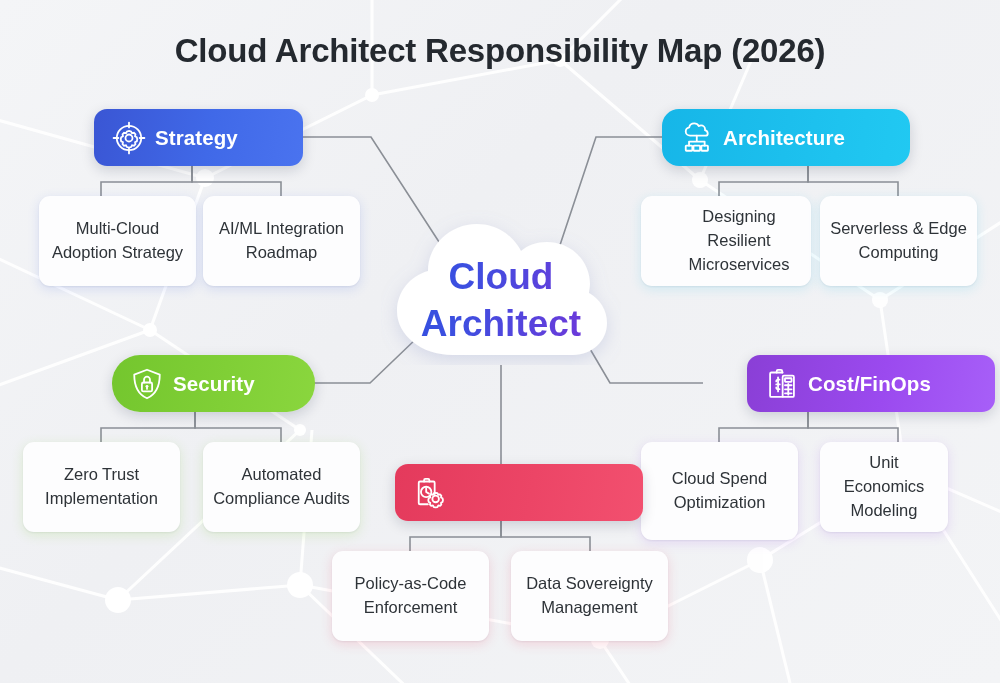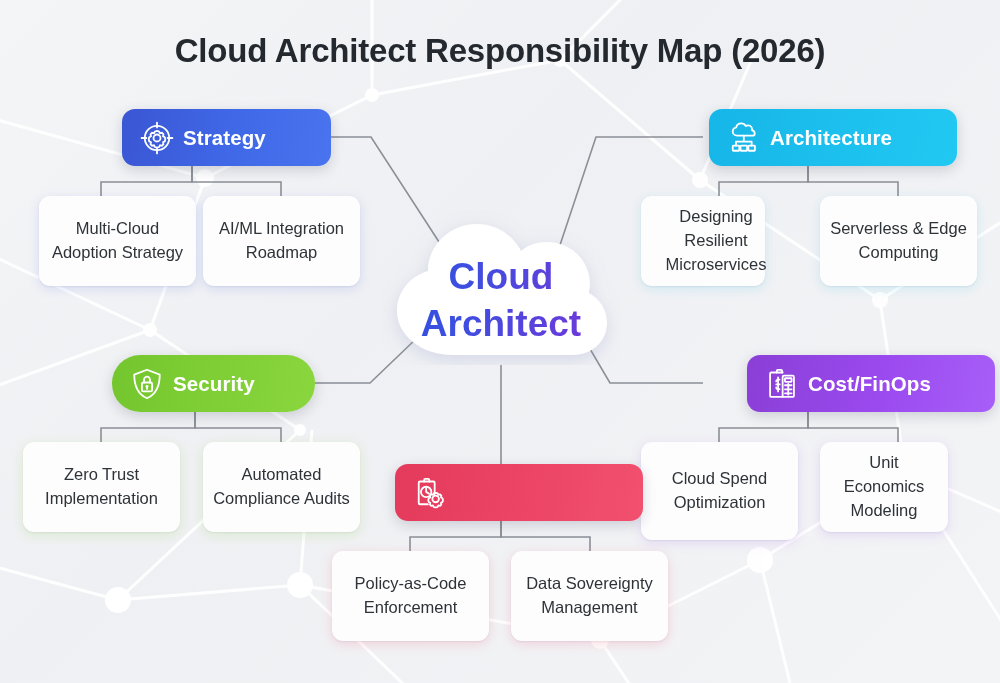--- a/index.html
+++ b/index.html
@@ -199,55 +199,55 @@
           C226,136 211,150 192,150
           Z"></path>
       </g>
     </svg>
     <div class="cloud-label">
       <span>Cloud</span><br>
       <span>Architect</span>
     </div>
   </div>
 
-  <div class="pill strategy" style="left:122px;top:109px;width:173px;">
+  <div class="pill strategy" style="left:94px;top:109px;width:173px;">
     <span class="ico">
       <svg viewBox="0 0 32 32" fill="none" stroke="#ffffff" stroke-width="1.7" stroke-linecap="round">
         <circle cx="16" cy="16" r="11.5"></circle>
         <line x1="16" y1="1.5" x2="16" y2="6"></line>
         <line x1="16" y1="26" x2="16" y2="30.5"></line>
         <line x1="1.5" y1="16" x2="6" y2="16"></line>
         <line x1="26" y1="16" x2="30.5" y2="16"></line>
         <circle cx="16" cy="16" r="3.3"></circle>
         <path d="M16 9.4 l1.9 .45 .95 1.65 1.85 -.35 1.35 1.35 -.35 1.85 1.65 .95 .45 1.9 -.45 1.9 -1.65 .95 .35 1.85 -1.35 1.35 -1.85 -.35 -.95 1.65 -1.9 .45 -1.9 -.45 -.95 -1.65 -1.85 .35 -1.35 -1.35 .35 -1.85 -1.65 -.95 -.45 -1.9 .45 -1.9 1.65 -.95 -.35 -1.85 1.35 -1.35 1.85 .35 .95 -1.65 z"></path>
       </svg>
     </span>
     <span class="pill-label">Strategy</span>
   </div>
   <div class="card sh-blue" style="left:23px;top:196px;width:157px;height:90px;margin-left:16px;">
     <span>Multi-Cloud Adoption Strategy</span>
   </div>
   <div class="card sh-blue" style="left:203px;top:196px;width:157px;height:90px;">
     <span>AI/ML Integration Roadmap</span>
   </div>
 
-  <div class="pill architecture" style="left:709px;top:109px;width:212px;">
+  <div class="pill architecture" style="left:662px;top:109px;width:212px;border-radius:17px;">
     <span class="ico">
       <svg viewBox="0 0 32 32" fill="none" stroke="#ffffff" stroke-width="1.7" stroke-linecap="round" stroke-linejoin="round">
         <path d="M9.5 13.8 C7.2 13.8 5.4 12.1 5.4 9.9 C5.4 8.0 6.8 6.4 8.7 6.0 C9.1 3.9 11.0 2.3 13.4 2.3 C15.3 2.3 16.9 3.3 17.7 4.8 C18.3 4.4 19.0 4.2 19.8 4.2 C21.9 4.2 23.6 5.9 23.6 8.0 C23.6 8.2 23.6 8.4 23.5 8.6 C25.0 9.0 26.1 10.3 26.1 11.9 C26.1 13.0 25.3 13.8 23.9 13.8 Z"></path>
         <line x1="15.8" y1="13.9" x2="15.8" y2="19"></line>
         <path d="M8.5 23.2 L8.5 19.4 L23.2 19.4 L23.2 23.2"></path>
         <rect x="5.4" y="23.2" width="6.2" height="4.8" rx="0.6"></rect>
         <rect x="12.7" y="23.2" width="6.2" height="4.8" rx="0.6"></rect>
         <rect x="20.1" y="23.2" width="6.2" height="4.8" rx="0.6"></rect>
       </svg>
     </span>
     <span class="pill-label">Architecture</span>
   </div>
-  <div class="card sh-cyan" style="left:641px;top:196px;width:124px;height:90px;padding-left:36px;">
+  <div class="card sh-cyan" style="left:641px;top:196px;width:170px;height:90px;padding-left:36px;">
     <span>Designing Resilient Microservices</span>
   </div>
   <div class="card sh-cyan" style="left:820px;top:196px;width:157px;height:90px;">
     <span>Serverless &amp; Edge Computing</span>
   </div>
 
   <div class="pill security" style="left:112px;top:355px;width:167px;">
     <span class="ico">
       <svg viewBox="0 0 32 32" fill="none" stroke="#ffffff" stroke-width="1.7" stroke-linecap="round" stroke-linejoin="round">
         <path d="M16 2.6 L28 7.2 C28 18.2 23.4 26.1 16 29.4 C8.6 26.1 4 18.2 4 7.2 Z"></path>

